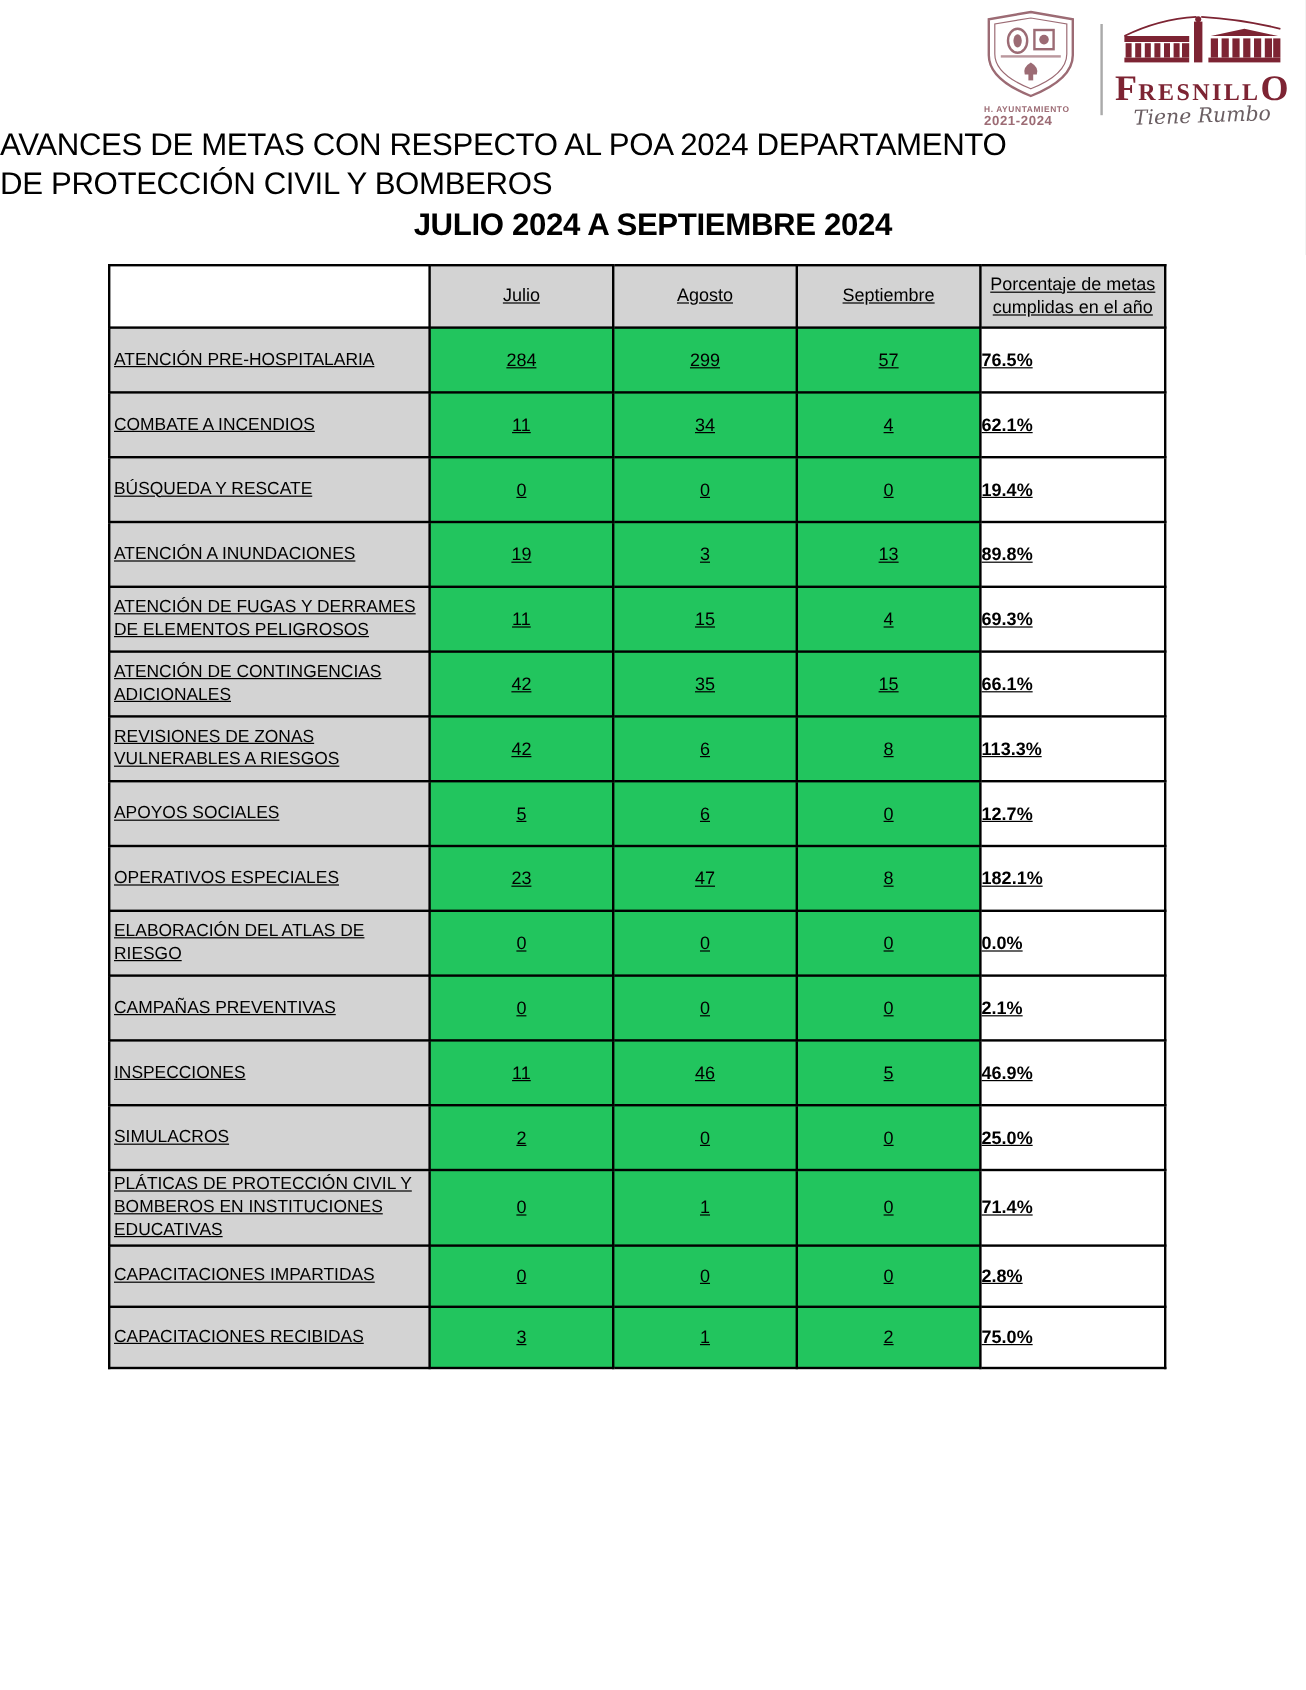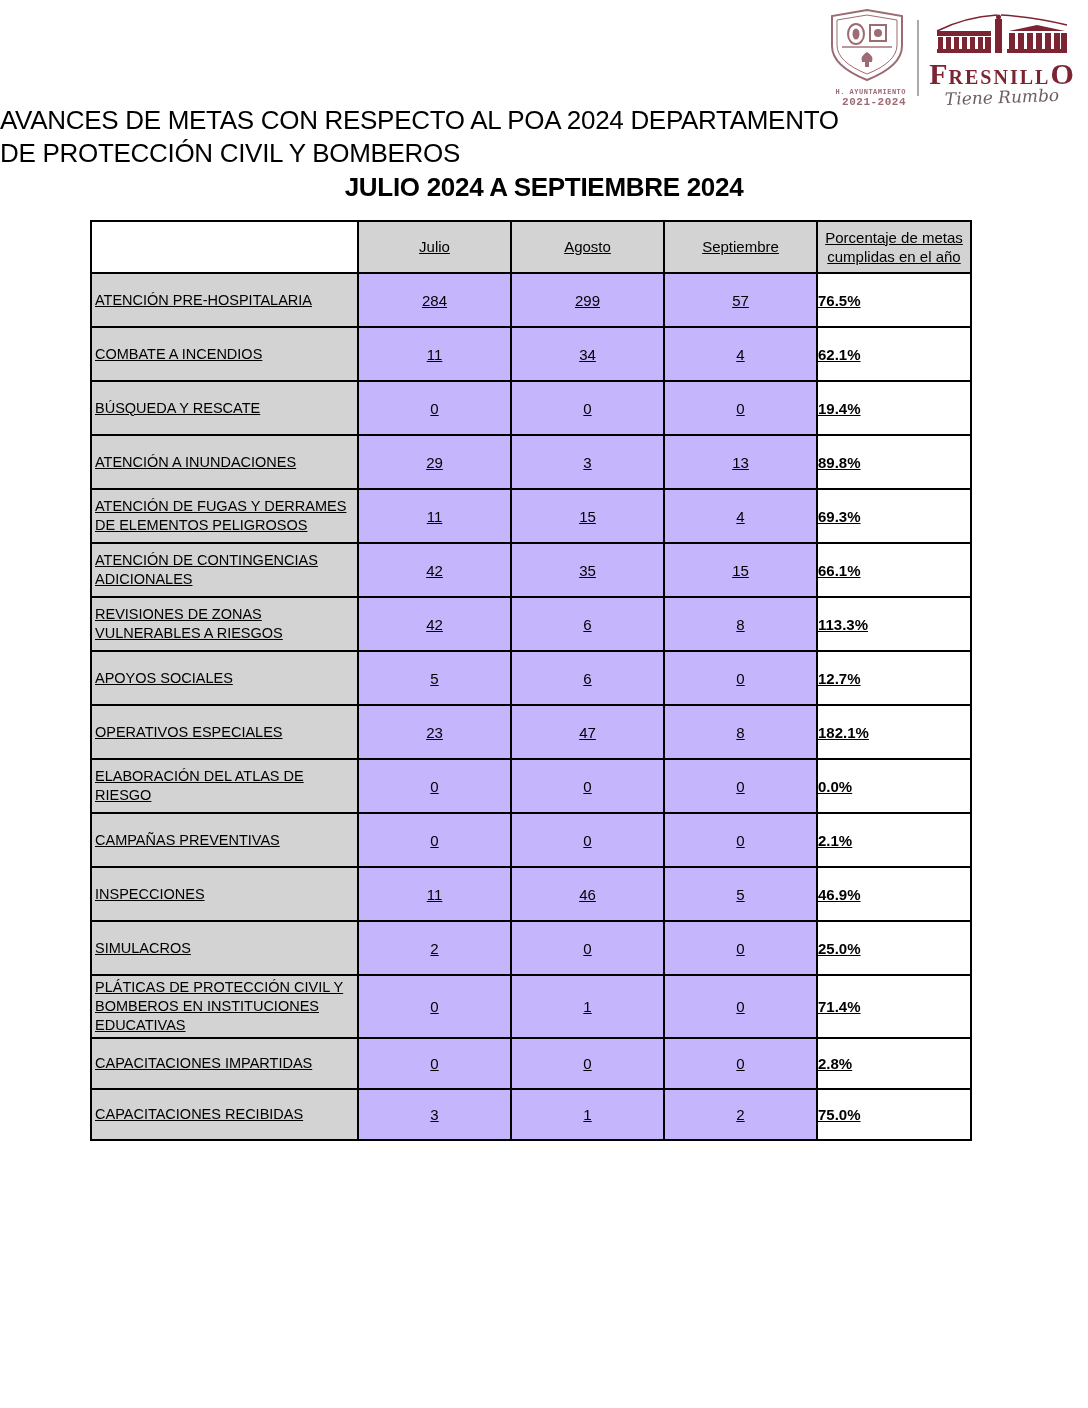--- a/index.html
+++ b/index.html
@@ -9,21 +9,21 @@
   *{box-sizing:border-box; margin:0; padding:0;}
   html,body{background:#e8e8e8;}
   .sheet{
     position:relative; width:1088px; height:1408px; background:#ffffff;
     font-family:"Liberation Sans", sans-serif; color:#000; overflow:hidden;
     margin:0 auto;
   }
 
   
   .logo-block{position:absolute; top:8px; left:820px; display:flex; align-items:center;}
-  .crest{width:86px; text-align:right; color:var(--crest);font-family:Liberation Mono, monospace;}
+  .crest{width:86px; text-align:left; color:var(--crest);}
   .crest-caption1{font-size:7px; font-weight:bold; letter-spacing:.5px; margin-top:1px;}
   .crest-caption2{font-size:11px; font-weight:bold; letter-spacing:.5px;}
   .logo-divider{width:2px; height:76px; background:#aaa; margin:0 9px 0 11px;}
   .brand{width:148px; text-align:center; color:var(--brand);}
   .wordmark{display:flex; align-items:baseline; justify-content:center;
     font-family:"Liberation Serif", serif; font-weight:bold; letter-spacing:1px;
     line-height:.9; margin-top:1px;}
   .wordmark .big{font-size:30px;}
   .wordmark .small{font-size:20px; letter-spacing:2px;}
   .tagline{font-family:"DejaVu Serif", serif; font-style:italic; font-size:17px;
@@ -37,21 +37,21 @@
 
   
   table.metas{position:absolute; left:90px; top:220px; width:880px;
     border-collapse:collapse; table-layout:fixed;text-decoration:underline;}
   table.metas td, table.metas th{border:2px solid var(--line); vertical-align:middle;}
   table.metas th{height:52px; background:var(--cell-gray); font-weight:normal;
     font-size:15px; text-align:center; white-space:pre-line; line-height:1.3;}
   td.blank{border:none; background:transparent;}
   td.lbl{background:var(--cell-gray); text-align:left; padding:2px 3px;
     font-size:14.5px; white-space:pre-line; line-height:1.3;}
-  td.val{background:#c4b5fd; text-align:center; font-size:15px;}
+  td.val{background:#22c55e; text-align:center; font-size:15px;}
   td.pct{background:#fff; text-align:left; font-size:15px; font-weight:bold;}
   tbody tr{height:54px;padding-left:48px;}
   tbody tr:nth-child(14){height:60px;}
   tbody tr:nth-child(15), tbody tr:nth-child(16){height:51px;}
 </style>
 </head>
 <body>
 
 <div class="sheet">
 
@@ -162,21 +162,21 @@
       </tr>
       <tr>
         <td class="lbl">BÚSQUEDA Y RESCATE</td>
         <td class="val">0</td>
         <td class="val">0</td>
         <td class="val">0</td>
         <td class="pct">19.4%</td>
       </tr>
       <tr>
         <td class="lbl">ATENCIÓN A INUNDACIONES</td>
-        <td class="val">29</td>
+        <td class="val">19</td>
         <td class="val">3</td>
         <td class="val">13</td>
         <td class="pct">89.8%</td>
       </tr>
       <tr>
         <td class="lbl">ATENCIÓN DE FUGAS Y DERRAMES
 DE ELEMENTOS PELIGROSOS</td>
         <td class="val">11</td>
         <td class="val">15</td>
         <td class="val">4</td>

